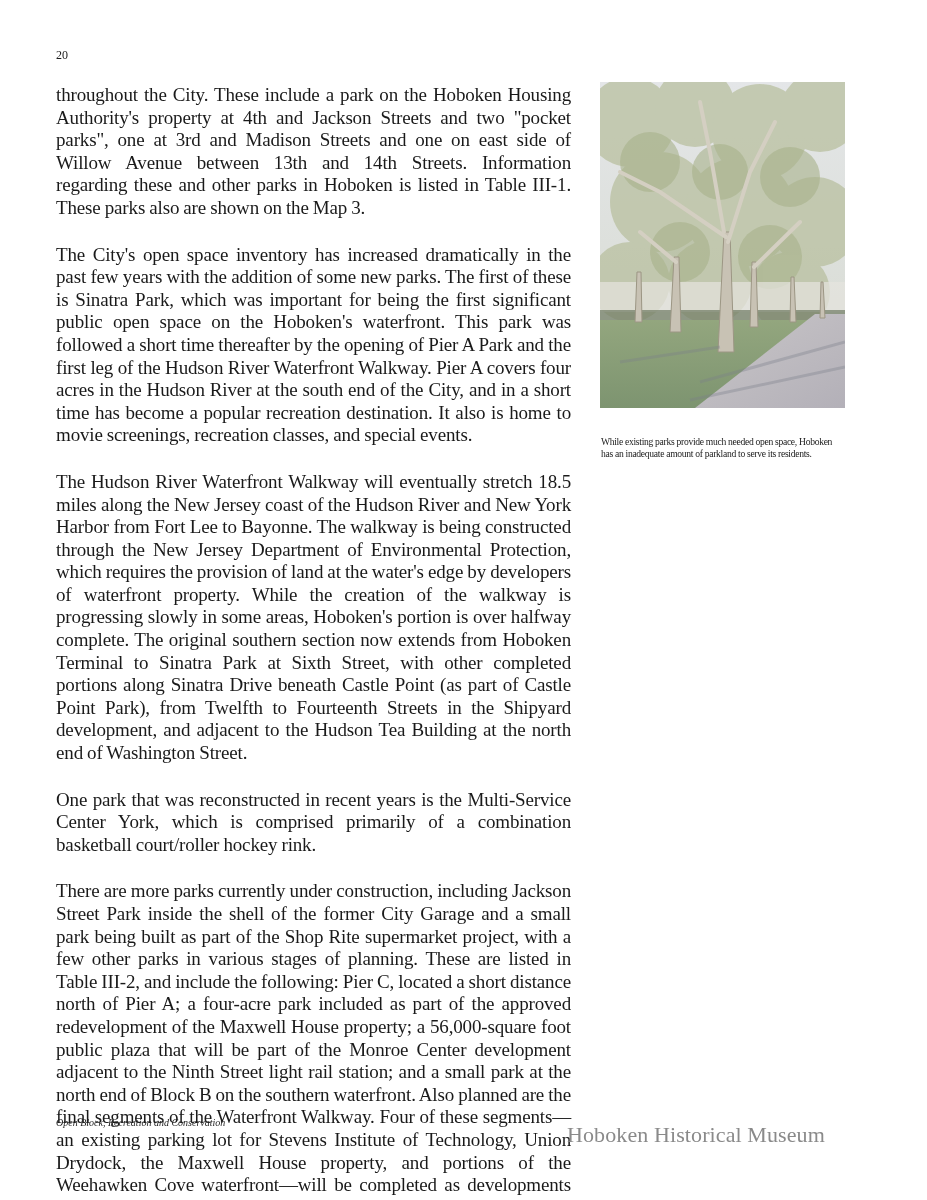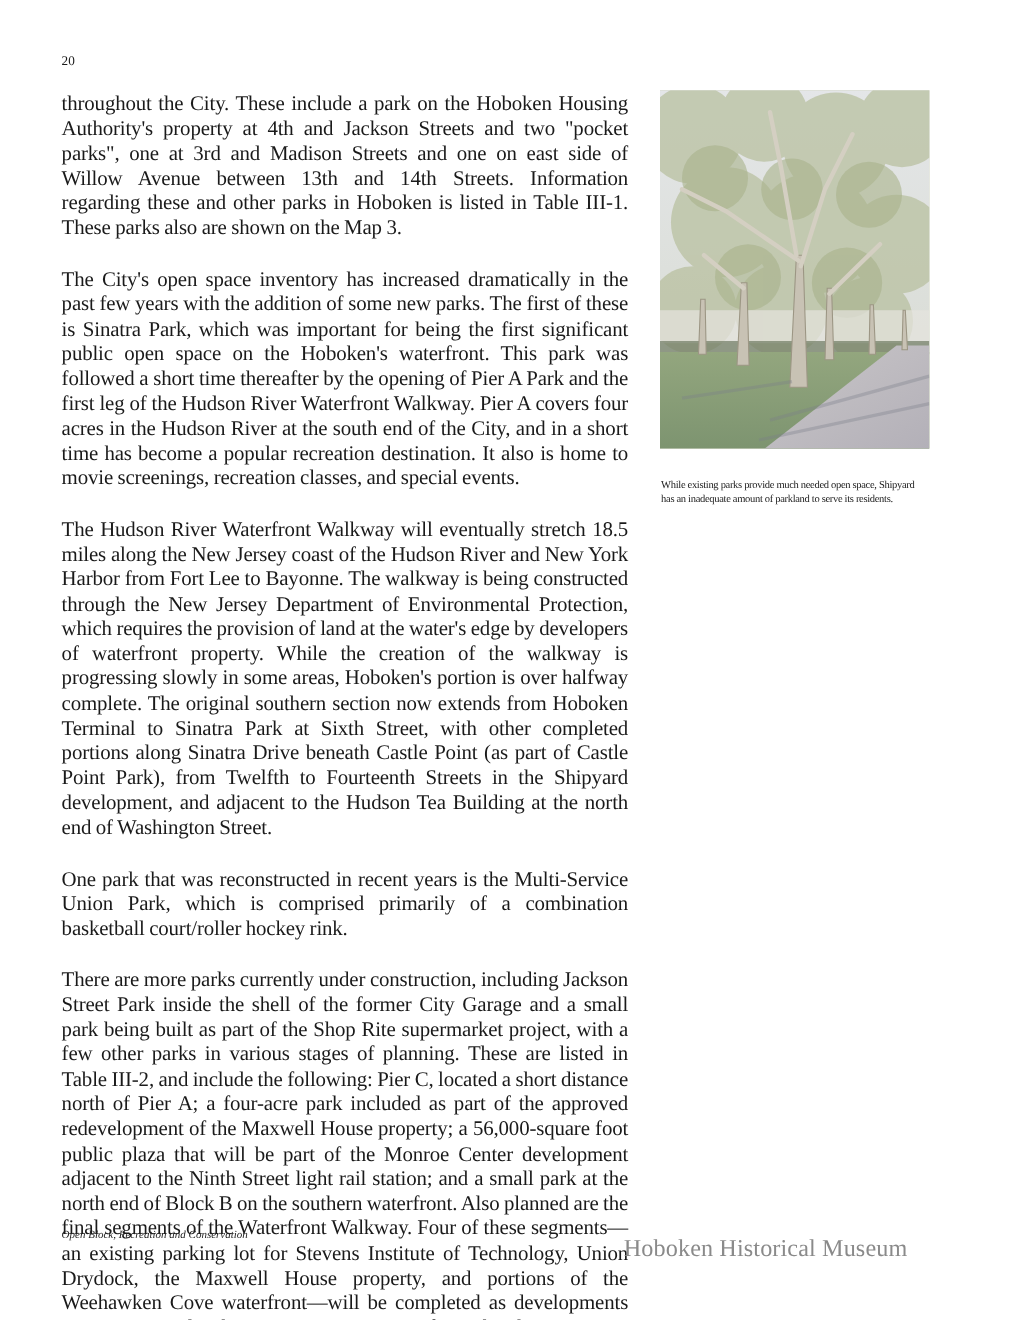--- a/index.html
+++ b/index.html
@@ -73,21 +73,21 @@
   </style>
 </head>
 <body>
 
 <div class="page-number">20</div>
 
 <div class="main-column">
   <p class="para">throughout the City.  These include a park on the Hoboken Housing Authority's property at 4th and Jackson Streets and two "pocket parks", one at 3rd and Madison Streets and one on east side of Willow Avenue between 13th and 14th Streets. Information regarding these and other parks in Hoboken is listed in Table III-1. These parks also are shown on the Map 3.</p>
   <p class="para">The City's open space inventory has increased dramatically in the past few years with the addition of some new parks.  The first of these is Sinatra Park, which was important for being the first significant public open space on the Hoboken's water­front.  This park was followed a short time thereafter by the opening of Pier A Park and the first leg of the Hudson River Waterfront Walkway.  Pier A covers four acres in the Hudson River at the south end of the City, and in a short time has become a popular recreation destination.  It also is home to movie screenings, recreation class­es, and special events.</p>
   <p class="para">The Hudson River Waterfront Walkway will eventually stretch 18.5 miles along the New Jersey coast of the Hudson River and New York Harbor from Fort Lee to Bayonne.  The walkway is being constructed through the New Jersey Department of Environmental Protection, which requires the provision of land at the water's edge by developers of waterfront property.  While the creation of the walkway is progressing slowly in some areas, Hoboken's portion is over halfway complete.  The original southern section now extends from Hoboken Terminal to Sinatra Park at Sixth Street, with other completed portions along Sinatra Drive beneath Castle Point (as part of Castle Point Park), from Twelfth to Fourteenth Streets in the Shipyard development, and adjacent to the Hudson Tea Building at the north end of Washington Street.</p>
-  <p class="para">One park that was reconstructed in recent years is the Multi-Service Union Park, which is comprised primarily of a combination basketball court/roller hockey rink.</p>
+  <p class="para">One park that was reconstructed in recent years is the Multi-Service Center York, which is comprised primarily of a combination basketball court/roller hockey rink.</p>
   <p class="para">There are more parks currently under construction, including Jackson Street Park inside the shell of the former City Garage and a small park being built as part of the Shop Rite supermarket project, with a few other parks in various stages of planning. These are listed in Table III-2, and include the following: Pier C, located a short dis­tance north of Pier A; a four-acre park included as part of the approved redevelop­ment of the Maxwell House property; a 56,000-square foot public plaza that will be part of the Monroe Center development adjacent to the Ninth Street light rail sta­tion; and a small park at the north end of Block B on the southern waterfront.  Also planned are the final segments of the Waterfront Walkway.  Four of these seg­ments—an existing parking lot for Stevens Institute of Technology, Union Drydock, the Maxwell House property, and portions of the Weehawken Cove waterfront—will be completed as developments are constructed.  The remaining portion of Weehawken Cove at Hoboken's northern border is being completed by Hudson County.</p>
 </div>
 
 <div class="photo" title="Tree-lined park path with sycamore trees and grass">
   <svg width="245" height="326" viewBox="0 0 245 326" xmlns="http://www.w3.org/2000/svg">
     <defs>
       <linearGradient id="sky" x1="0" y1="0" x2="0" y2="1">
         <stop offset="0" stop-color="#e4e6e8"></stop>
         <stop offset="1" stop-color="#d6dad0"></stop>
       </linearGradient>
@@ -147,17 +147,17 @@
     </g>
 
     <g stroke="#7b7f8a" stroke-width="3" opacity="0.35">
       <line x1="100" y1="300" x2="245" y2="260"></line>
       <line x1="90" y1="318" x2="245" y2="285"></line>
       <line x1="20" y1="280" x2="120" y2="265"></line>
     </g>
   </svg>
 </div>
 
-<div class="caption">While existing parks provide much needed open space, Shipyard has an inadequate amount of parkland to serve its residents.</div>
+<div class="caption">While existing parks provide much needed open space, Hoboken has an inadequate amount of parkland to serve its residents.</div>
 
 <div class="footer-title">Open Block, Recreation and Conservation</div>
 
 <div class="watermark">Hoboken Historical Museum</div>
 
 </body></html>

